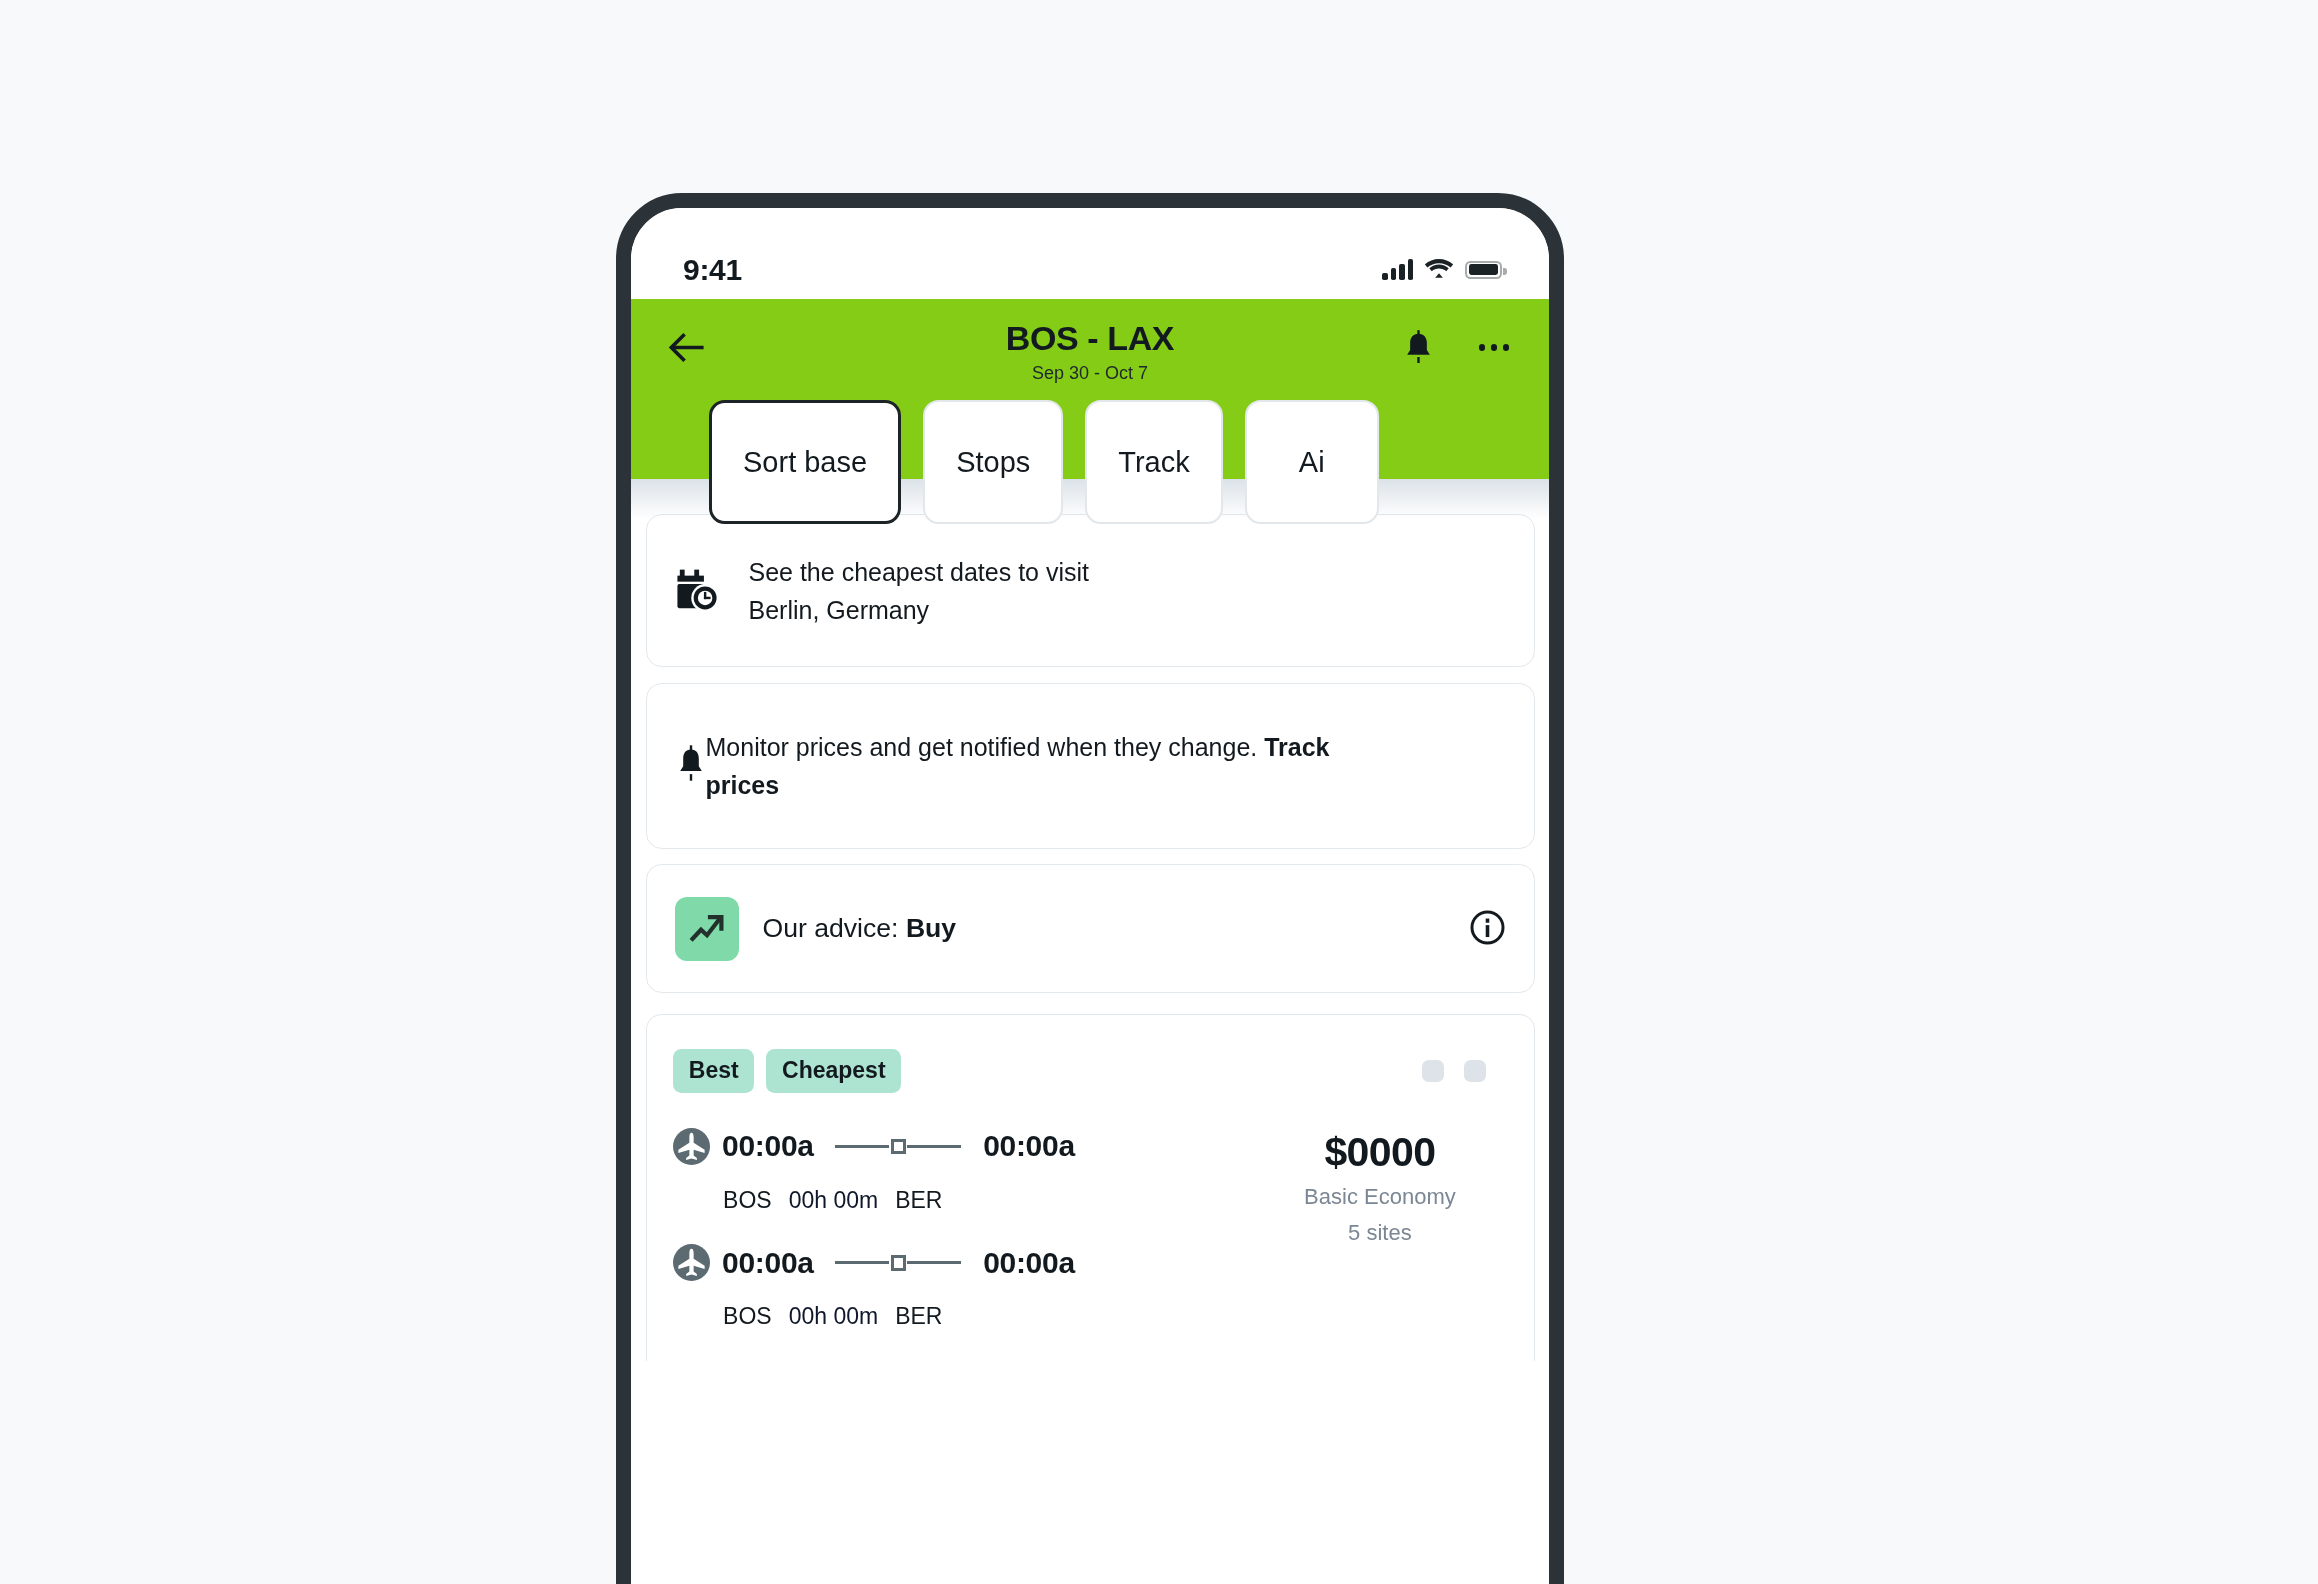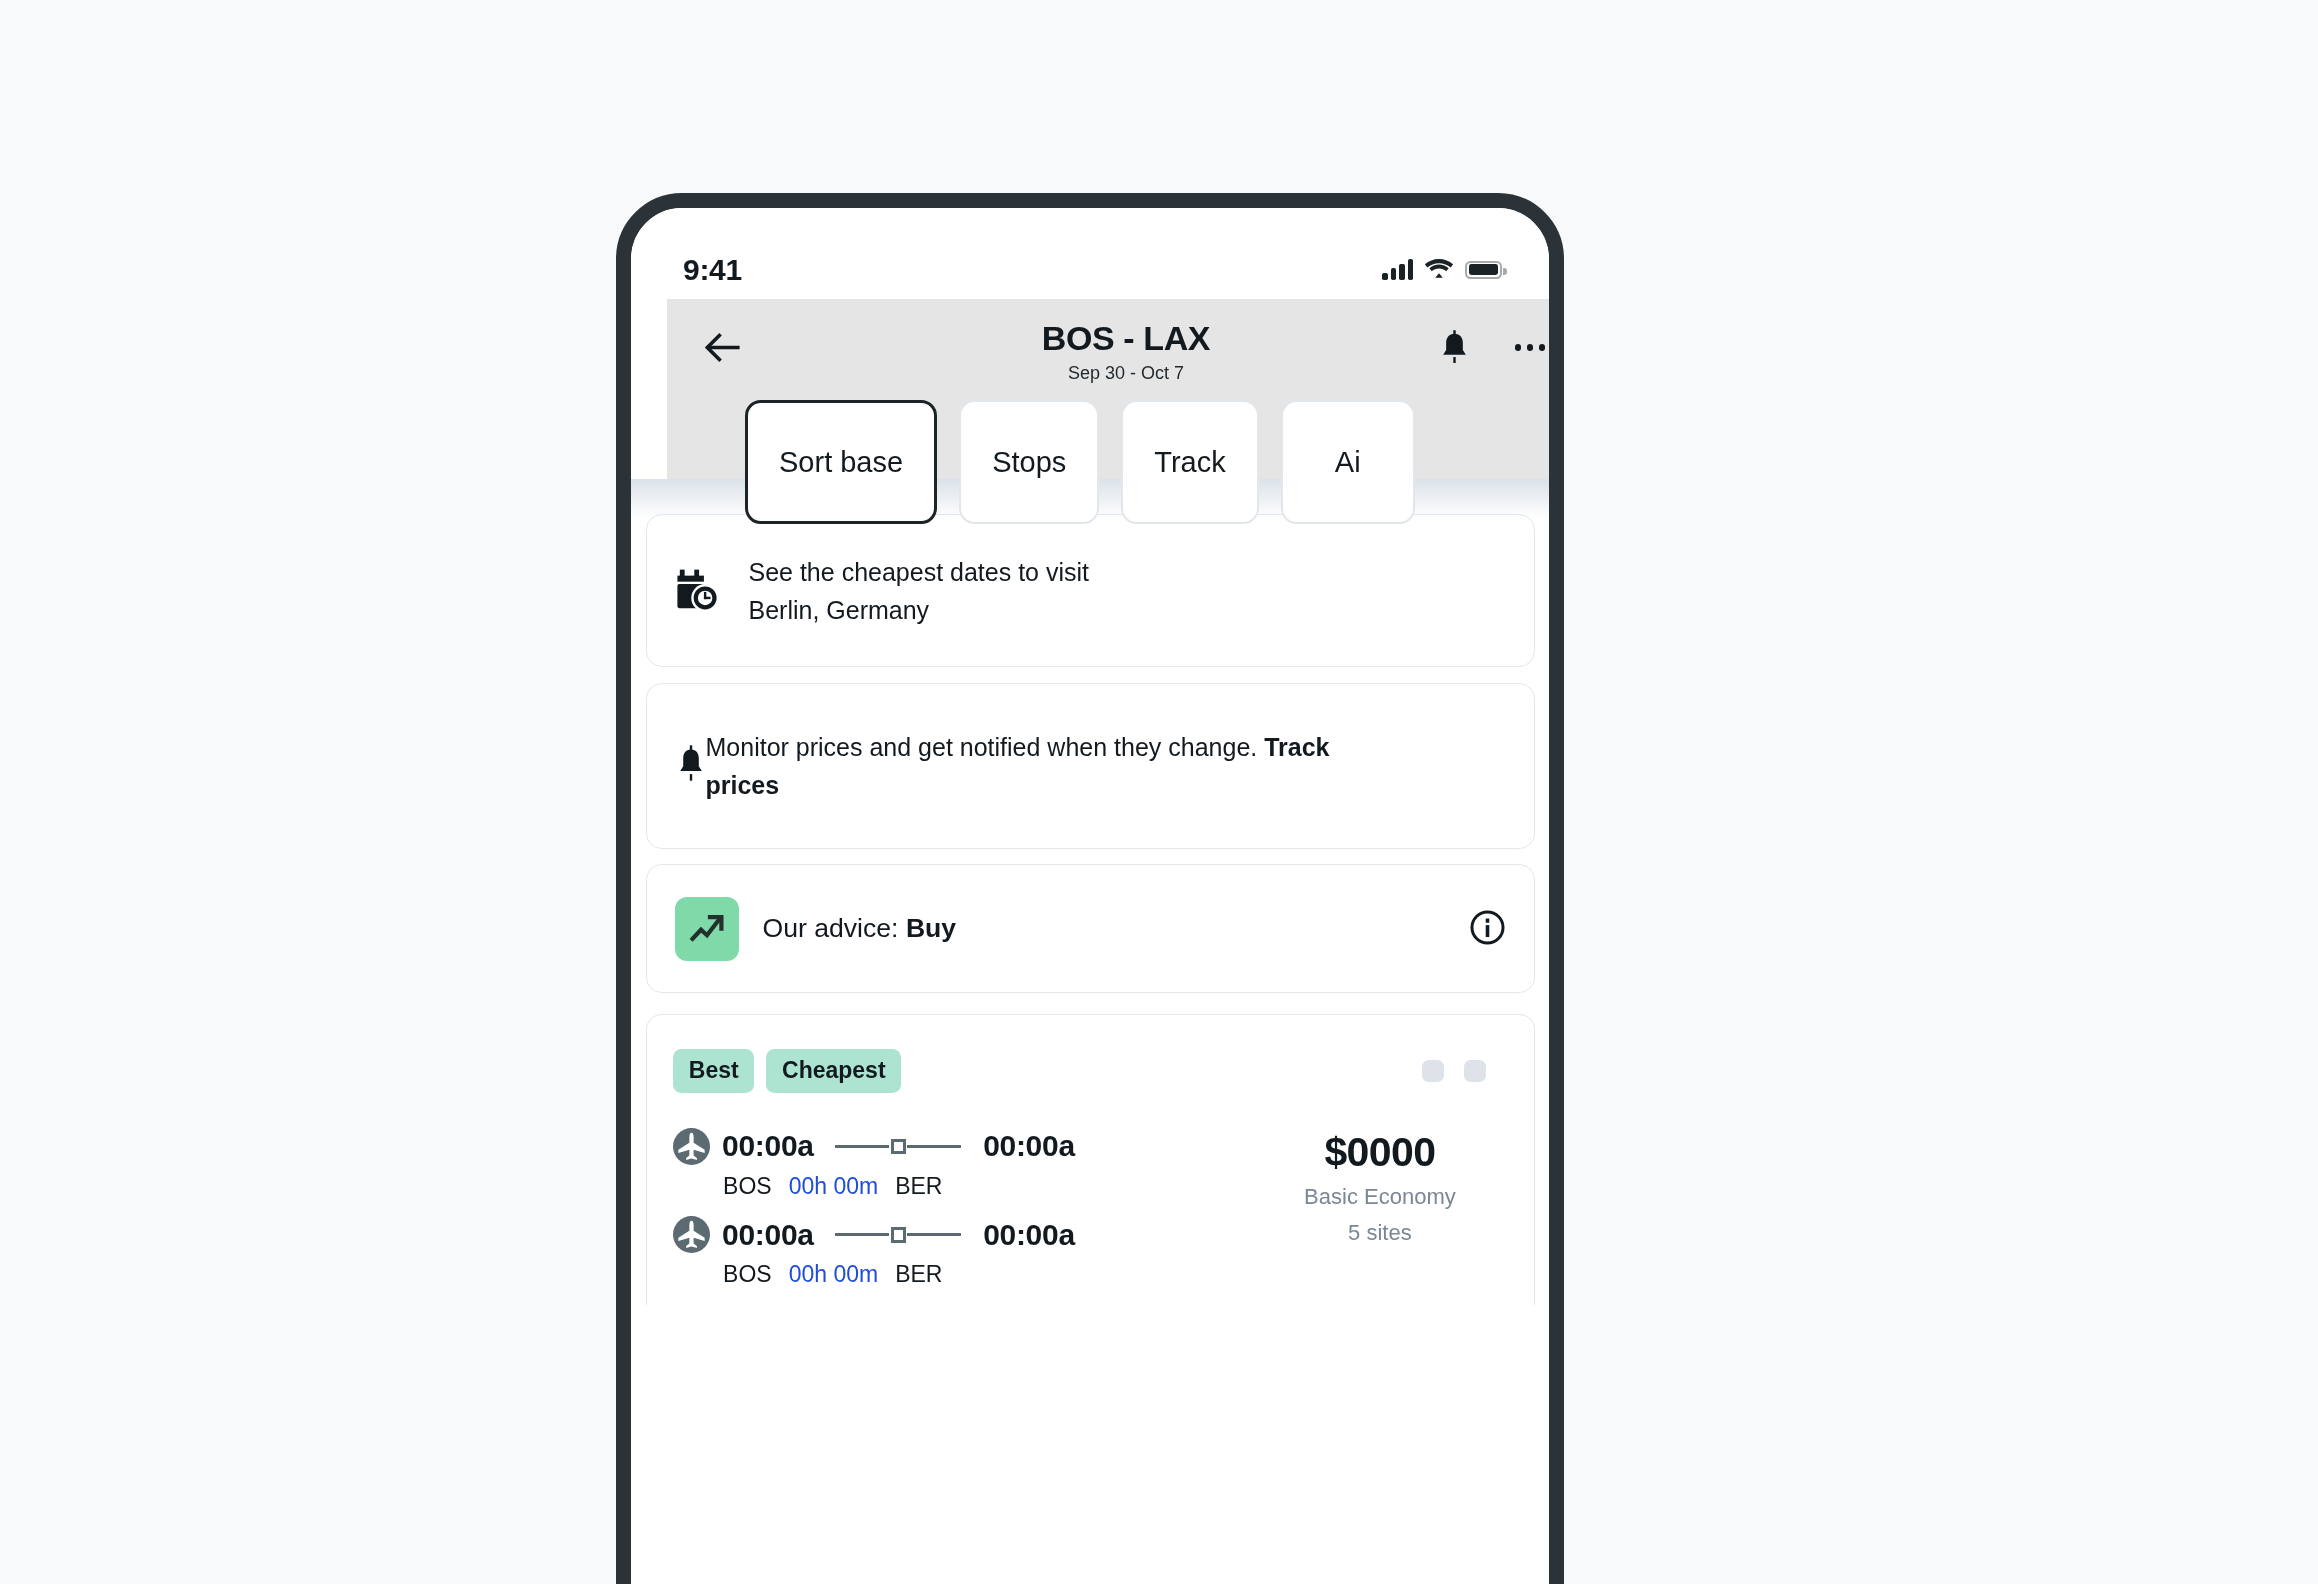--- a/index.html
+++ b/index.html
@@ -78,23 +78,22 @@
     display: block; width: 100%; height: 100%;
     background: #1b2226; border-radius: 2.4px;
   }
 
   
   #app-header {
     position: absolute;
     left: 0; top: 91px;
     width: 100%;
     height: 180px;
-    background: #e5e5e5;
+    background: #84cc16;
     z-index: 5;
-    margin-left: 36px;
   }
   #header-row {
     position: relative;
     height: 97px;
     display: flex;
     align-items: center;
     padding: 0 31px 0 30px;
   }
   #back-button {
     width: 53px; height: 53px;
@@ -298,21 +297,21 @@
     margin: 0 1.2px;
   }
   .leg-sub {
     display: flex;
     align-items: center;
     margin-left: 50px;
     margin-top: 6px;
     font-size: 23px;
   }
   .leg-sub .code { color: #131a1f; }
-  .leg-sub .dur { color: #1d4ed8; margin: 2px 17px; }
+  .leg-sub .dur { color: #0f172a; margin: 16px 17px; }
 
   #price-block {
     flex: 0 0 auto;
     width: 254px;
     text-align: center;
     padding-top: 1.2px;
   }
   #price-amount {
     font-size: 41px;
     font-weight: 700;

